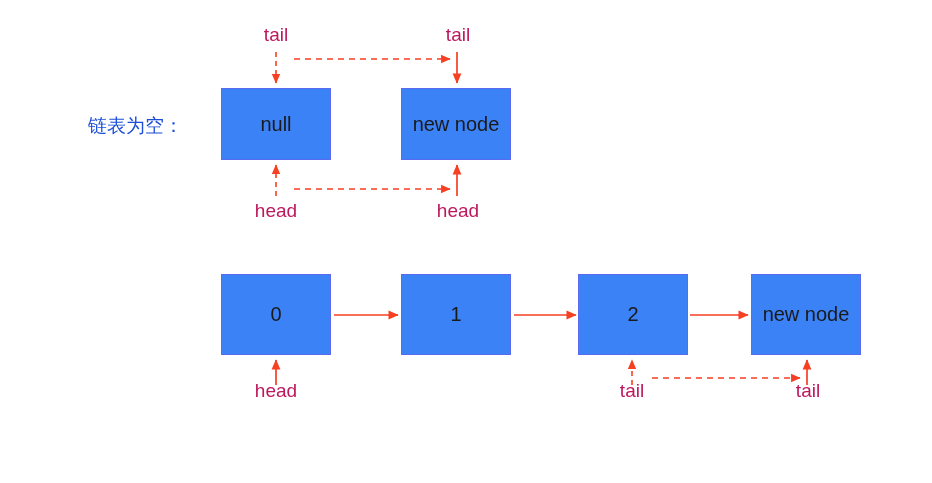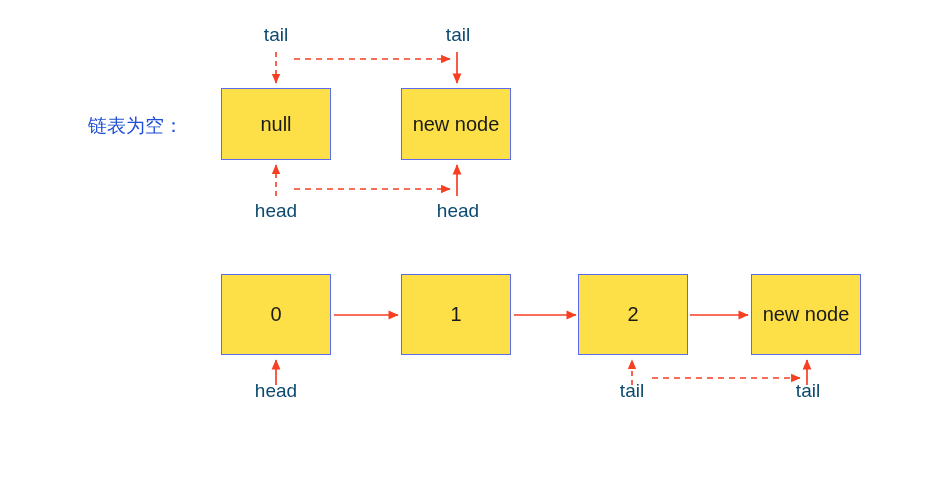--- a/index.html
+++ b/index.html
@@ -23,39 +23,39 @@
     left: 0;
     top: 0;
     width: 932px;
     height: 483px;
     overflow: visible;
   }
   .node-box {
     position: absolute;
     box-sizing: border-box;
     border: 1.5px solid #5b6bf0;
-    background: #fde047;
+    background: #3b82f6;
     display: flex;
     align-items: center;
     justify-content: center;
     color: #1a1a1a;
     font-size: 20px;
     font-family: "Liberation Sans", "DejaVu Sans", sans-serif;
     white-space: nowrap;
   }
   .row-label {
     position: absolute;
     color: #1d4ed8;
     font-size: 19px;
     font-family: Liberation Serif, serif;
     white-space: nowrap;
   }
   .ptr-label {
     position: absolute;
-    color: #0c4a6e;
+    color: #be185d;
     font-size: 19px;
     font-family: "Liberation Sans", "DejaVu Sans", sans-serif;
     white-space: nowrap;
     text-align: left;
     transform: translateX(-50%);
   }
 </style>
 </head>
 <body>
 

